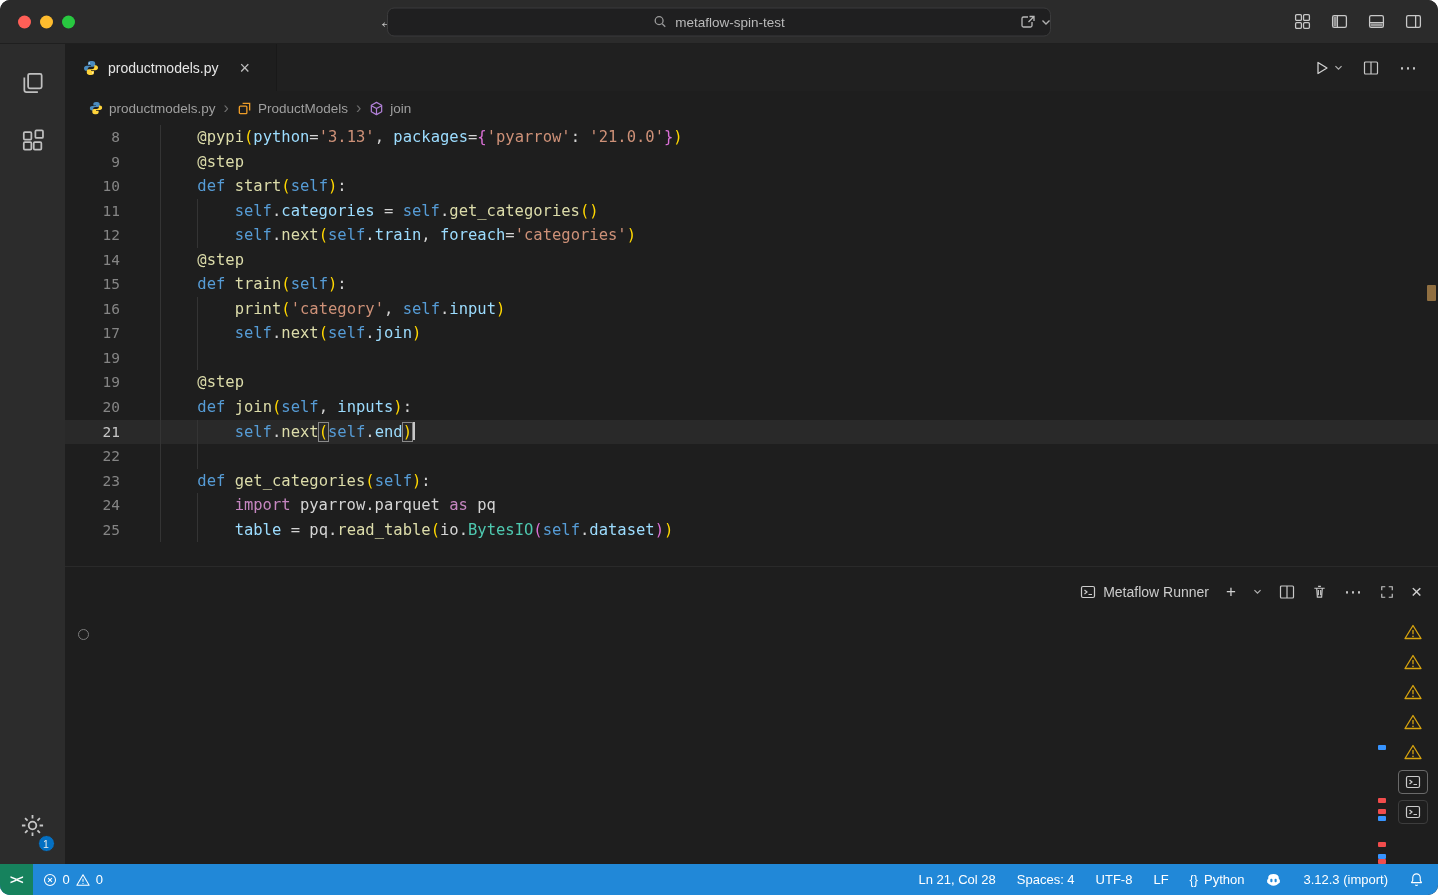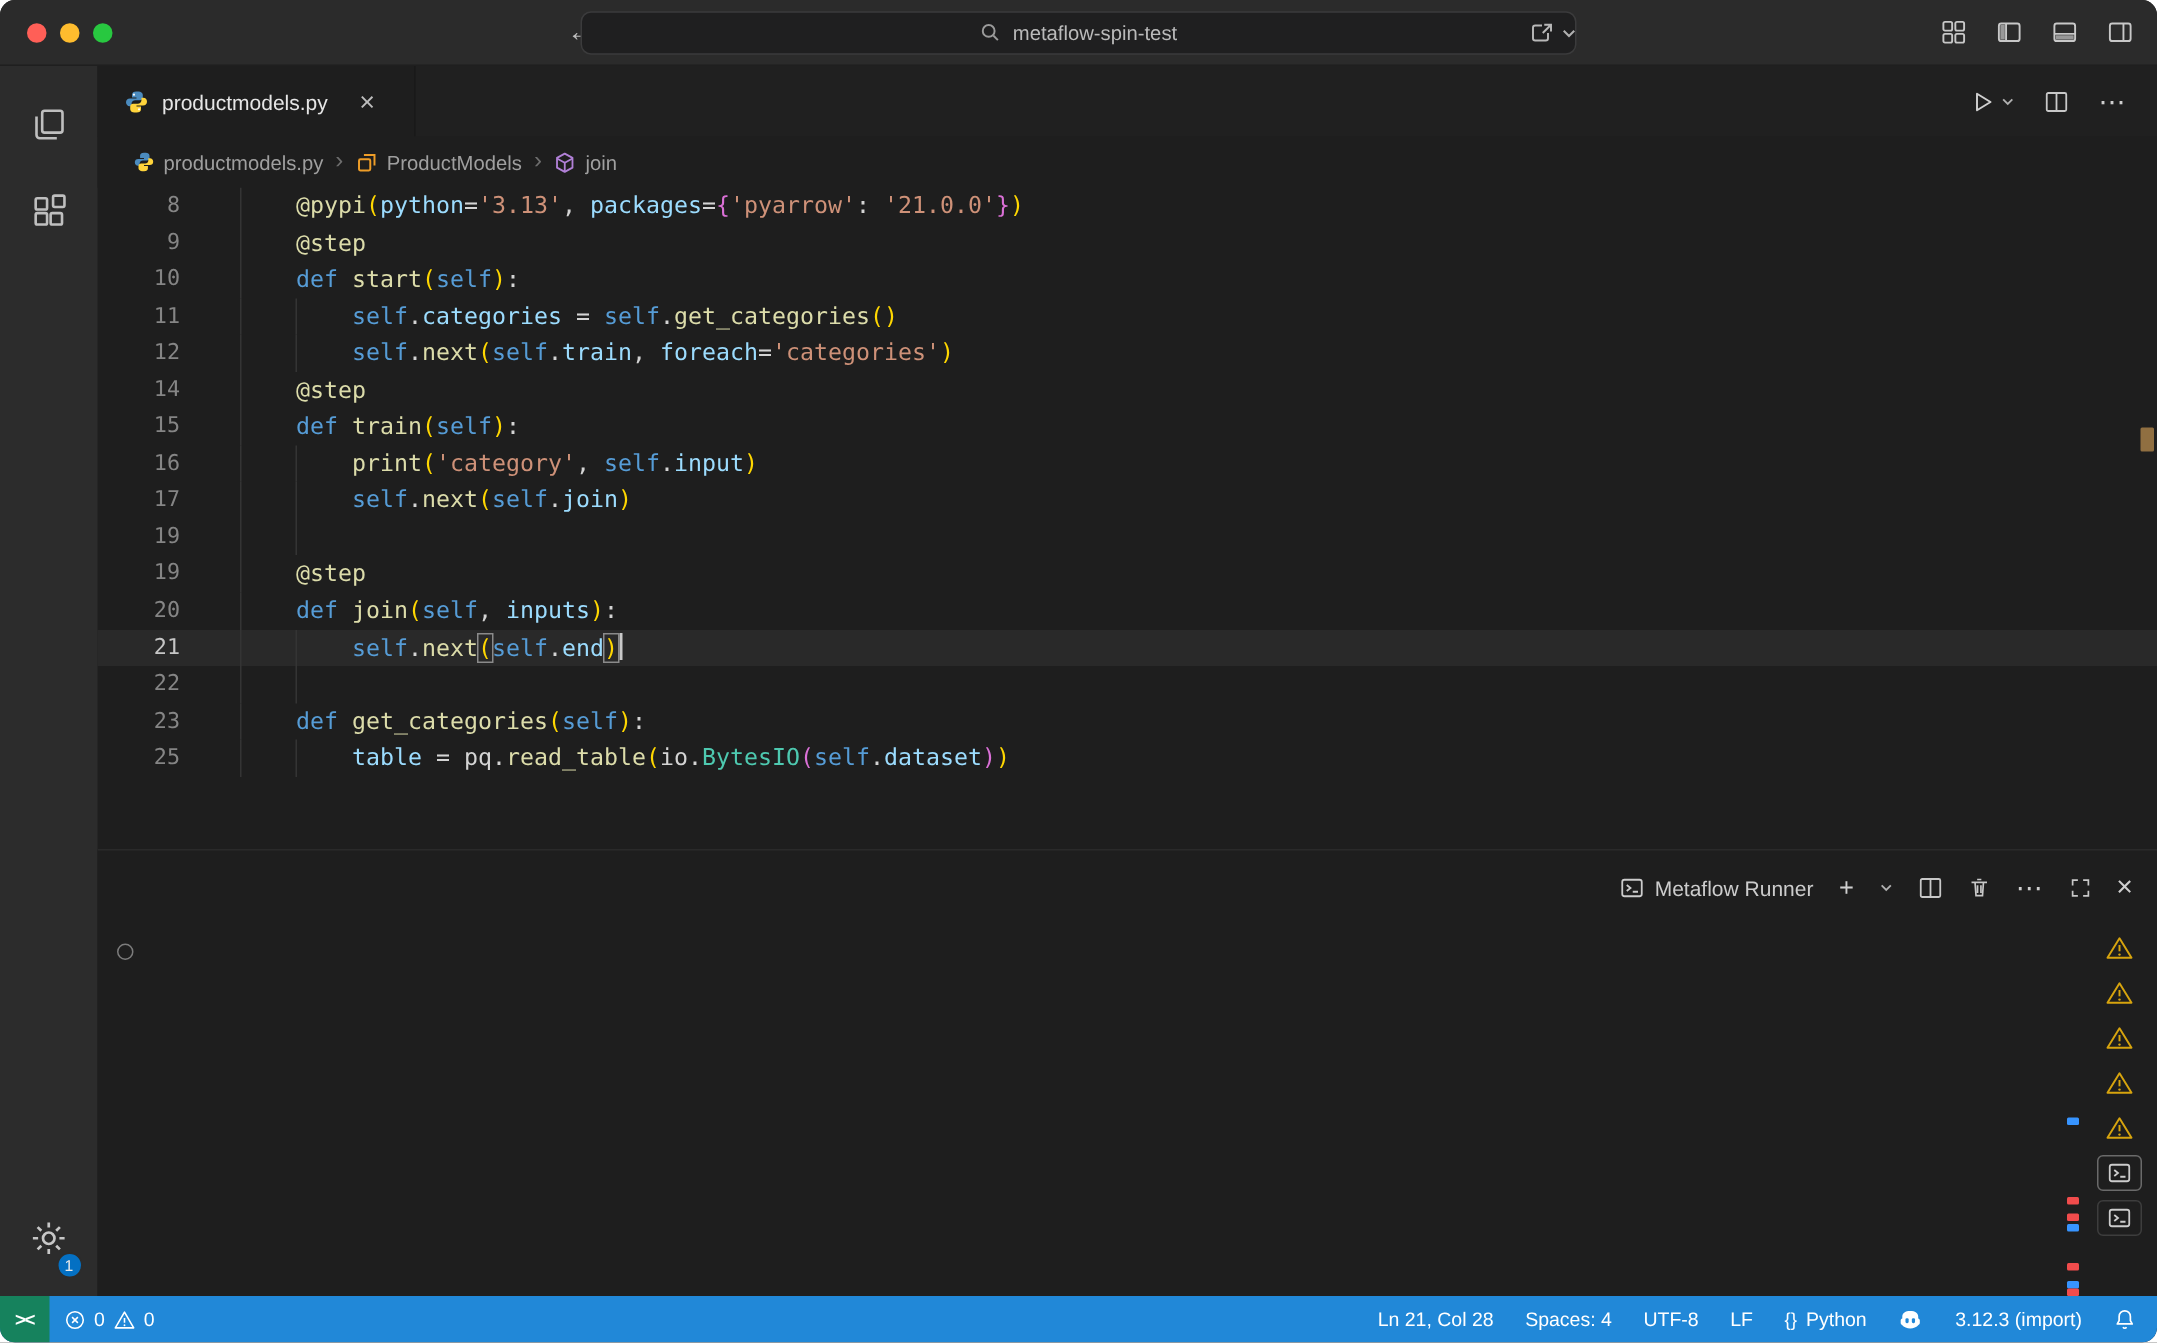--- a/index.html
+++ b/index.html
@@ -269,20 +269,21 @@
             <div class="cl"><span class="ln">14</span><span class="ct"><span class="ig"></span><span style="color: rgb(220, 220, 170);">@step</span></span></div>
             <div class="cl"><span class="ln">15</span><span class="ct"><span class="ig"></span><span style="color: rgb(86, 156, 214);">def </span><span style="color: rgb(220, 220, 170);">train</span><span style="color: rgb(255, 215, 0);">(</span><span style="color: rgb(86, 156, 214);">self</span><span style="color: rgb(255, 215, 0);">)</span><span style="color: rgb(212, 212, 212);">:</span></span></div>
             <div class="cl"><span class="ln">16</span><span class="ct"><span class="ig"></span><span class="ig"></span><span style="color: rgb(220, 220, 170);">print</span><span style="color: rgb(255, 215, 0);">(</span><span style="color: rgb(206, 145, 120);">'category'</span><span style="color: rgb(212, 212, 212);">, </span><span style="color: rgb(86, 156, 214);">self</span><span style="color: rgb(212, 212, 212);">.</span><span style="color: rgb(156, 220, 254);">input</span><span style="color: rgb(255, 215, 0);">)</span></span></div>
             <div class="cl"><span class="ln">17</span><span class="ct"><span class="ig"></span><span class="ig"></span><span style="color: rgb(86, 156, 214);">self</span><span style="color: rgb(212, 212, 212);">.</span><span style="color: rgb(220, 220, 170);">next</span><span style="color: rgb(255, 215, 0);">(</span><span style="color: rgb(86, 156, 214);">self</span><span style="color: rgb(212, 212, 212);">.</span><span style="color: rgb(156, 220, 254);">join</span><span style="color: rgb(255, 215, 0);">)</span></span></div>
             <div class="cl"><span class="ln">19</span><span class="ct"><span class="ig"></span><span class="ig"></span></span></div>
             <div class="cl"><span class="ln">19</span><span class="ct"><span class="ig"></span><span style="color: rgb(220, 220, 170);">@step</span></span></div>
             <div class="cl"><span class="ln">20</span><span class="ct"><span class="ig"></span><span style="color: rgb(86, 156, 214);">def </span><span style="color: rgb(220, 220, 170);">join</span><span style="color: rgb(255, 215, 0);">(</span><span style="color: rgb(86, 156, 214);">self</span><span style="color: rgb(212, 212, 212);">, </span><span style="color: rgb(156, 220, 254);">inputs</span><span style="color: rgb(255, 215, 0);">)</span><span style="color: rgb(212, 212, 212);">:</span></span></div>
             <div class="cl current"><span class="ln">21</span><span class="ct"><span class="ig"></span><span class="ig"></span><span style="color: rgb(86, 156, 214);">self</span><span style="color: rgb(212, 212, 212);">.</span><span style="color: rgb(220, 220, 170);">next</span><span class="tk-box" style="color: rgb(255, 215, 0);">(</span><span style="color: rgb(86, 156, 214);">self</span><span style="color: rgb(212, 212, 212);">.</span><span style="color: rgb(156, 220, 254);">end</span><span class="tk-box" style="color: rgb(255, 215, 0);">)</span><span class="cursor"></span></span></div>
             <div class="cl"><span class="ln">22</span><span class="ct"><span class="ig"></span><span class="ig"></span></span></div>
             <div class="cl"><span class="ln">23</span><span class="ct"><span class="ig"></span><span style="color: rgb(86, 156, 214);">def </span><span style="color: rgb(220, 220, 170);">get_categories</span><span style="color: rgb(255, 215, 0);">(</span><span style="color: rgb(86, 156, 214);">self</span><span style="color: rgb(255, 215, 0);">)</span><span style="color: rgb(212, 212, 212);">:</span></span></div>
+            <div class="cl"><span class="ln">24</span><span class="ct"><span class="ig"></span><span class="ig"></span><span style="color: rgb(197, 134, 192);">import </span><span style="color: rgb(212, 212, 212);">pyarrow.parquet</span><span style="color: rgb(197, 134, 192);"> as </span><span style="color: rgb(212, 212, 212);">pq</span></span></div>
             <div class="cl"><span class="ln">25</span><span class="ct"><span class="ig"></span><span class="ig"></span><span style="color: rgb(156, 220, 254);">table</span><span style="color: rgb(212, 212, 212);"> = </span><span style="color: rgb(212, 212, 212);">pq</span><span style="color: rgb(212, 212, 212);">.</span><span style="color: rgb(220, 220, 170);">read_table</span><span style="color: rgb(255, 215, 0);">(</span><span style="color: rgb(212, 212, 212);">io</span><span style="color: rgb(212, 212, 212);">.</span><span style="color: rgb(78, 201, 176);">BytesIO</span><span style="color: rgb(218, 112, 214);">(</span><span style="color: rgb(86, 156, 214);">self</span><span style="color: rgb(212, 212, 212);">.</span><span style="color: rgb(156, 220, 254);">dataset</span><span style="color: rgb(218, 112, 214);">)</span><span style="color: rgb(255, 215, 0);">)</span></span></div>
           </div>
         <div class="ed-scrollbar">
           <div class="ed-mark"></div>
         </div>
       </div>
 
       <div class="panel">
         <div class="panel-header">
           <div class="panel-actions">

